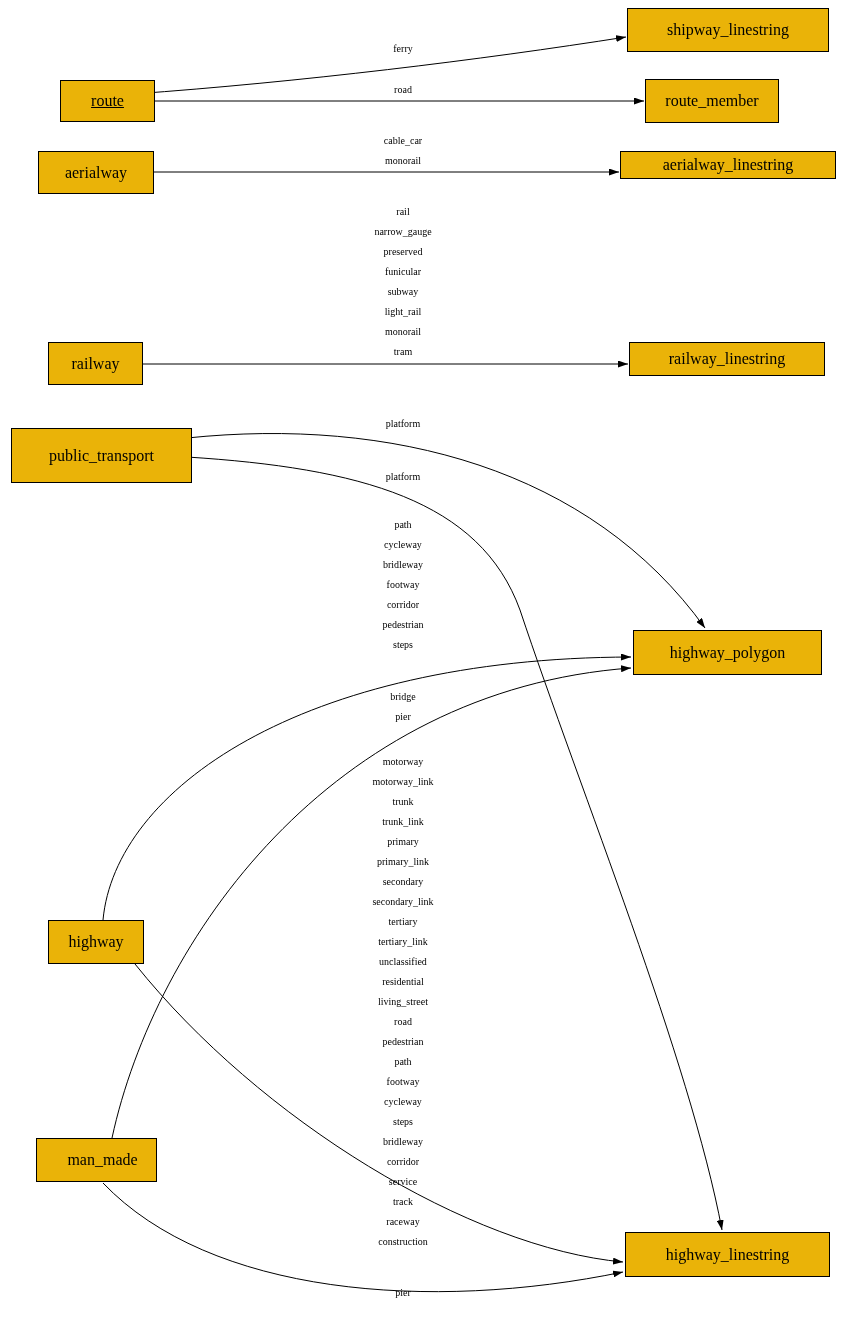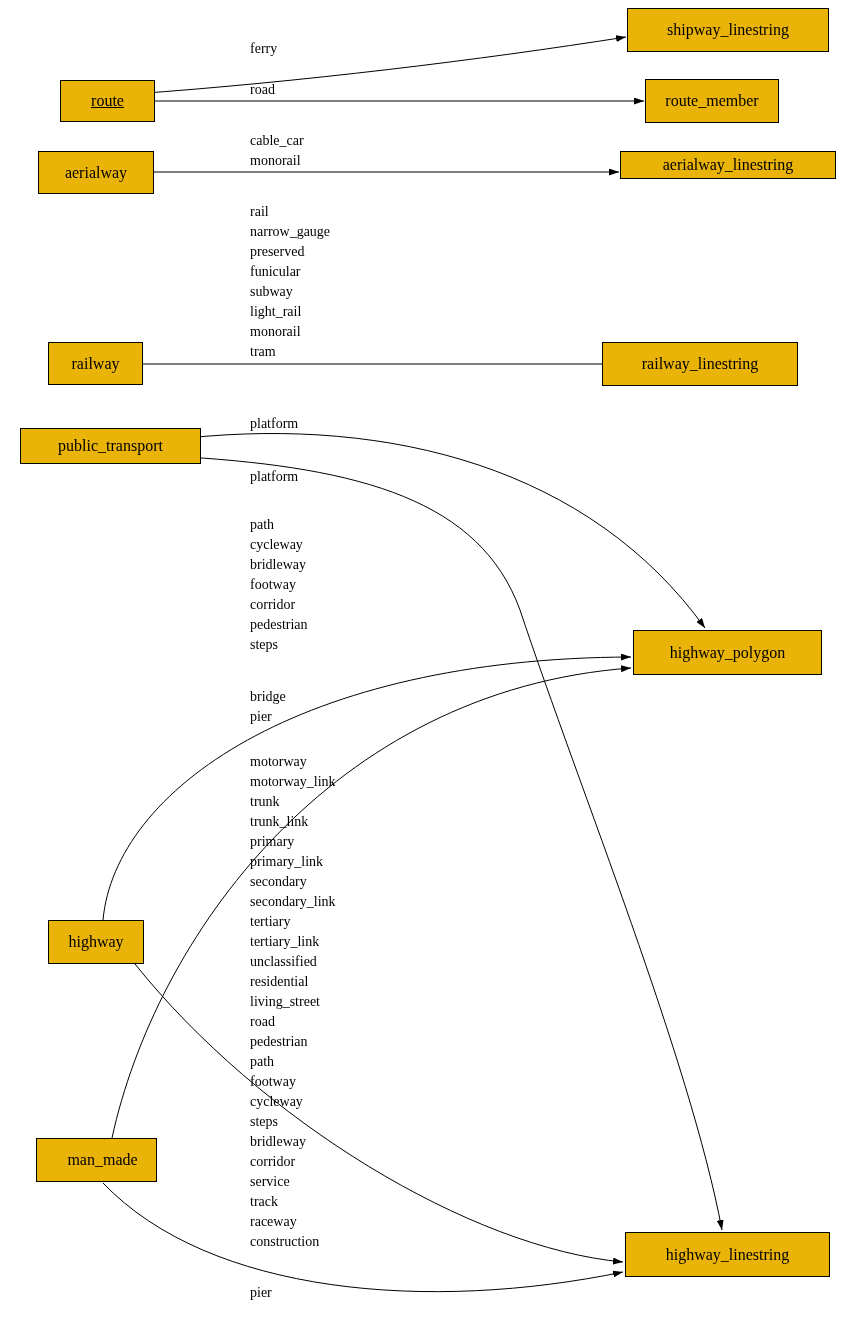--- a/index.html
+++ b/index.html
@@ -17,22 +17,22 @@
     box-sizing:border-box;
     border:1px solid #000;
     background:#eab308;
     display:flex;align-items:center;justify-content:center;
     font-size:16px;
     white-space:nowrap;
   }
   .edge-label{
     position:absolute;
     width:306px;
-    text-align:left;
-    font-size:14px;
+    text-align:center;
+    font-size:10px;
     line-height:20px;
     white-space:pre-line;
   }
 </style>
 </head>
 <body>
 
 <div id="canvas">
 
   <svg id="edges" viewBox="0 0 841 1324" xmlns="http://www.w3.org/2000/svg">
@@ -51,28 +51,28 @@
       <path d="M 103,920 C 115,790 300,658 631,657" marker-end="url(#arrow)"></path>
       <path d="M 112,1138 C 155,940 330,690 631,668" marker-end="url(#arrow)"></path>
       <path d="M 135,964 C 260,1120 470,1248 623,1262" marker-end="url(#arrow)"></path>
       <path d="M 103,1183 C 210,1295 430,1312 623,1272" marker-end="url(#arrow)"></path>
     </g>
   </svg>
 
   <div class="node" style="left:60px;top:80px;width:95px;height:42px;text-decoration:underline;">route</div>
   <div class="node" style="left:38px;top:151px;width:116px;height:43px;">aerialway</div>
   <div class="node" style="left:48px;top:342px;width:95px;height:43px;">railway</div>
-  <div class="node" style="left:20px;top:428px;width:181px;height:36px;">public_transport</div>
+  <div class="node" style="left:11px;top:428px;width:181px;height:55px;">public_transport</div>
   <div class="node" style="left:48px;top:920px;width:96px;height:44px;">highway</div>
   <div class="node" style="left:36px;top:1138px;width:121px;height:44px;padding-left:12px;">man_made</div>
 
   <div class="node" style="left:627px;top:8px;width:202px;height:44px;">shipway_linestring</div>
   <div class="node" style="left:645px;top:79px;width:134px;height:44px;">route_member</div>
   <div class="node" style="left:620px;top:151px;width:216px;height:28px;">aerialway_linestring</div>
-  <div class="node" style="left:602px;top:342px;width:196px;height:44px;">railway_linestring</div>
+  <div class="node" style="left:629px;top:342px;width:196px;height:34px;">railway_linestring</div>
   <div class="node" style="left:633px;top:630px;width:189px;height:45px;">highway_polygon</div>
   <div class="node" style="left:625px;top:1232px;width:205px;height:45px;">highway_linestring</div>
 
   <div class="edge-label" style="left:250px;top:39px;">ferry</div>
   <div class="edge-label" style="left:250px;top:80px;">road</div>
   <div class="edge-label" style="left:250px;top:131px;">cable_car
 monorail</div>
   <div class="edge-label" style="left:250px;top:202px;">rail
 narrow_gauge
 preserved

